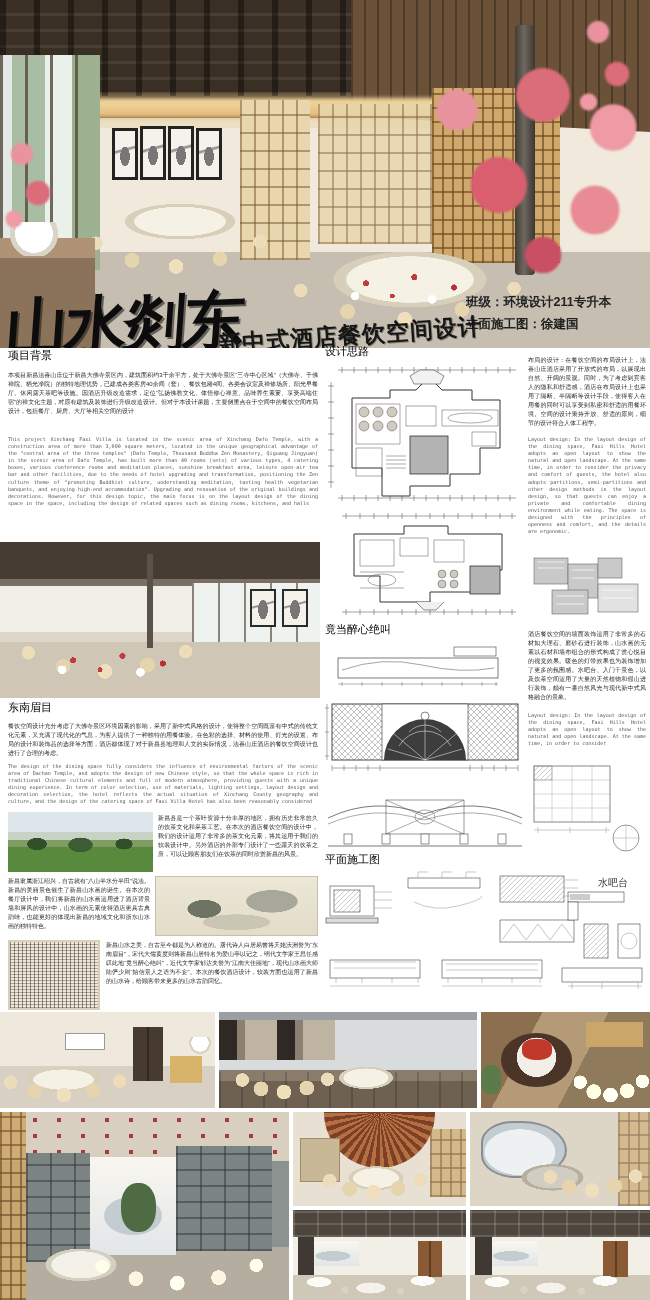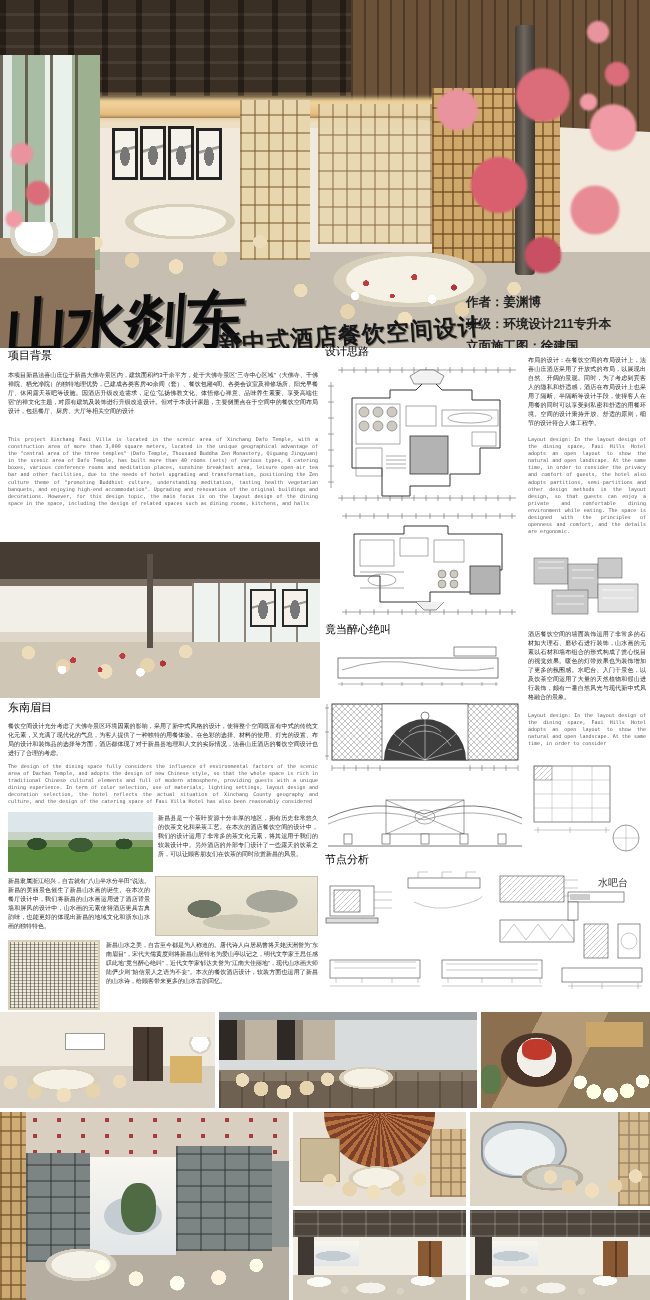--- a/index.html
+++ b/index.html
@@ -144,21 +144,20 @@
     <div class="ab tbl" style="left:285px;top:230px;width:250px;height:110px;"></div>
     <div class="ab chairs" style="left:280px;top:252px;width:260px;height:96px;"></div>
     <div class="ab redset" style="left:300px;top:245px;width:220px;height:85px;"></div>
     <div class="ab cabinet" style="left:0;top:238px;width:95px;height:110px;"></div>
     <div class="ab bowl" style="left:8px;top:222px;width:52px;height:34px;"></div>
     <div class="ab maple m-b" style="left:-10px;top:115px;width:80px;height:130px;"></div>
     <div class="ab maple m-a" style="left:400px;top:40px;width:260px;height:250px;"></div>
     <div class="ab maple m-b" style="left:560px;top:-10px;width:95px;height:140px;"></div>
 
     <div class="ab credits" style="left:466px;top:292px;width:182px;">
-      <div>作者：姜渊博</div>
       <div>班级：环境设计211专升本</div>
       <div>立面施工图：徐建国</div>
     </div>
     <div class="ab title" style="left:6px;top:282px;font-size:62px;">山水剡东</div>
     <div class="ab subtitle" style="left:218px;top:320px;font-size:23px;">新中式酒店餐饮空间设计</div>
   </div>
 
   <div class="ab h2" style="left:8px;top:350px;">项目背景</div>
   <div class="ab zh" style="left:8px;top:371px;width:310px;">本项目新昌法喜山庄位于新昌大佛寺景区内，建筑面积约3千余平方，处于大佛寺景区“三寺中心区域”（大佛寺、千佛禅院、栖光净院）的独特地理优势，已建成各类客房40余间（套）、餐饮包厢4间、各类会议室及禅修场所、阳光早餐厅、休闲露天茶吧等设施。因酒店升级改造需求，定位“弘扬佛教文化、体悟修心禅意、品味养生素宴、享受高端住宿”的禅文化主题，对原有建筑及装饰进行升级改造设计。但对于本设计课题，主要侧重点在于空间中的餐饮空间布局设计，包括餐厅、厨房、大厅等相关空间的设计</div>
   <div class="ab en" style="left:8px;top:436px;width:310px;">This project Xinchang Faxi Villa is located in the scenic area of Xinchang Dafo Temple, with a construction area of more than 3,000 square meters, located in the unique geographical advantage of the "central area of the three temples" (Dafo Temple, Thousand Buddha Zen Monastery, Qiguang Jingyuan) in the scenic area of Dafo Temple, has built more than 40 rooms (sets) of various types, 4 catering boxes, various conference rooms and meditation places, sunshine breakfast area, leisure open-air tea bar and other facilities, due to the needs of hotel upgrading and transformation, positioning the Zen culture theme of "promoting Buddhist culture, understanding meditation, tasting health vegetarian banquets, and enjoying high-end accommodation". Upgrading and renovation of the original buildings and decorations. However, for this design topic, the main focus is on the layout design of the dining space in the space, including the design of related spaces such as dining rooms, kitchens, and halls</div>
@@ -291,21 +290,21 @@
     </g>
     <g fill="#fff" stroke="#444" stroke-width="0.6">
       <rect x="20" y="46" width="8" height="10"></rect>
         <rect x="58" y="46" width="8" height="10"></rect>
       <rect x="97" y="46" width="8" height="10"></rect>
         <rect x="136" y="46" width="8" height="10"></rect>
       <rect x="174" y="46" width="8" height="10"></rect>
     </g>
   </svg>
 
-  <div class="ab h2" style="left:325px;top:854px;">节点分析</div>
+  <div class="ab h2" style="left:325px;top:854px;">平面施工图</div>
 
   <svg class="ab" style="left:322px;top:868px;" width="328" height="142" viewBox="0 0 328 142">
     <defs>
       <pattern id="ndh" width="5" height="5" patternUnits="userSpaceOnUse">
         <path d="M0 5L5 0" stroke="#999" stroke-width="0.5"></path>
       </pattern>
     </defs>
     <g stroke="#444" stroke-width="0.6">
       <rect x="8" y="18" width="44" height="30" fill="#fff"></rect>
       <rect x="12" y="22" width="26" height="22" fill="url(#ndh)"></rect>

